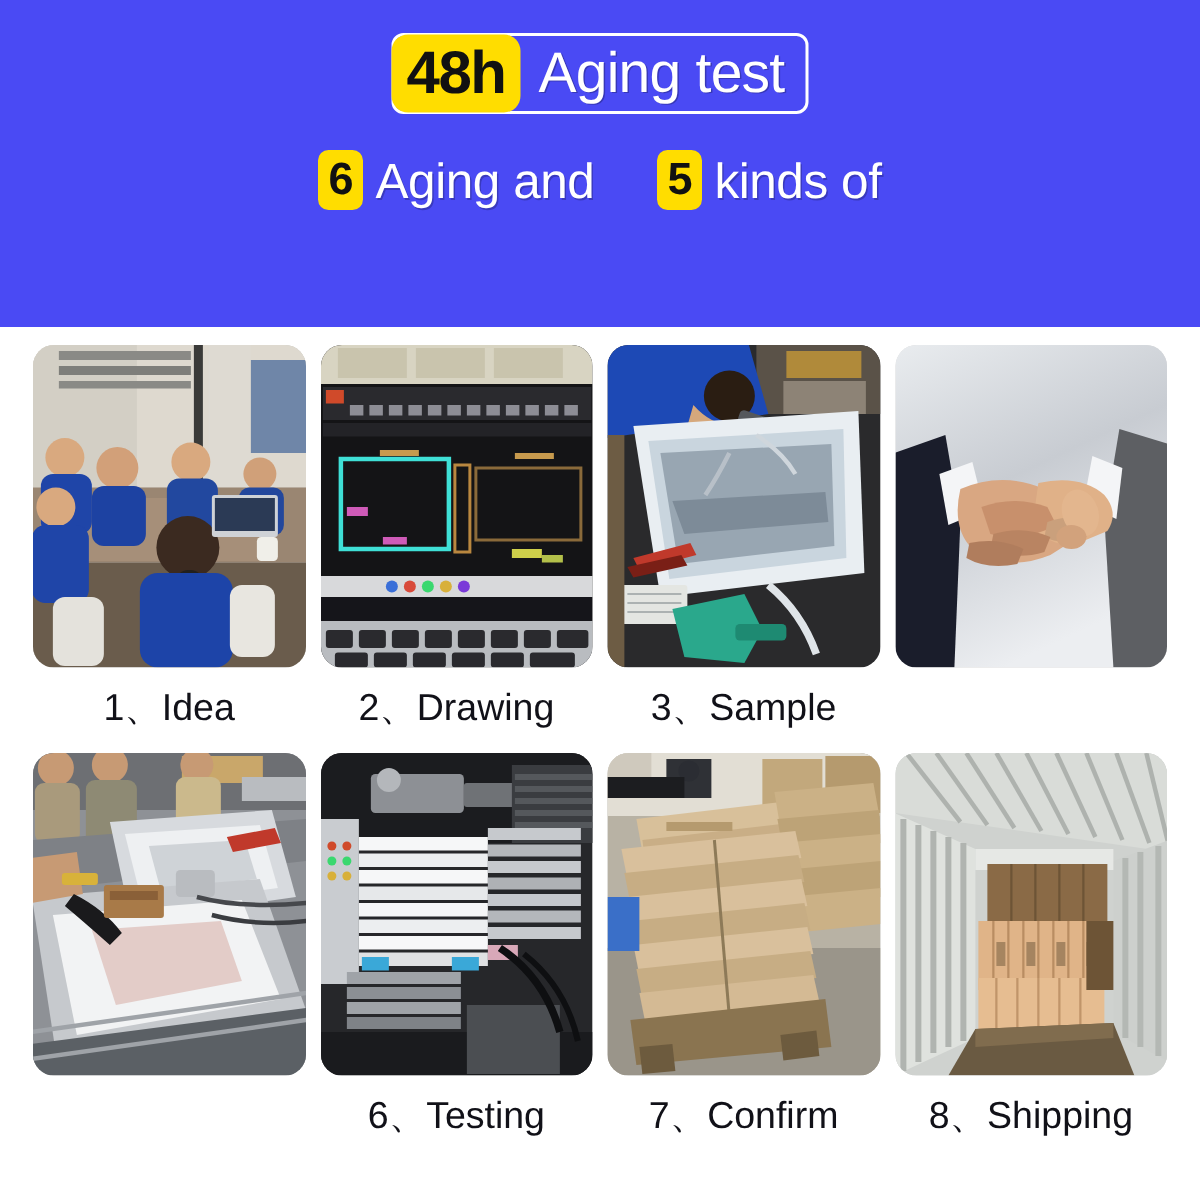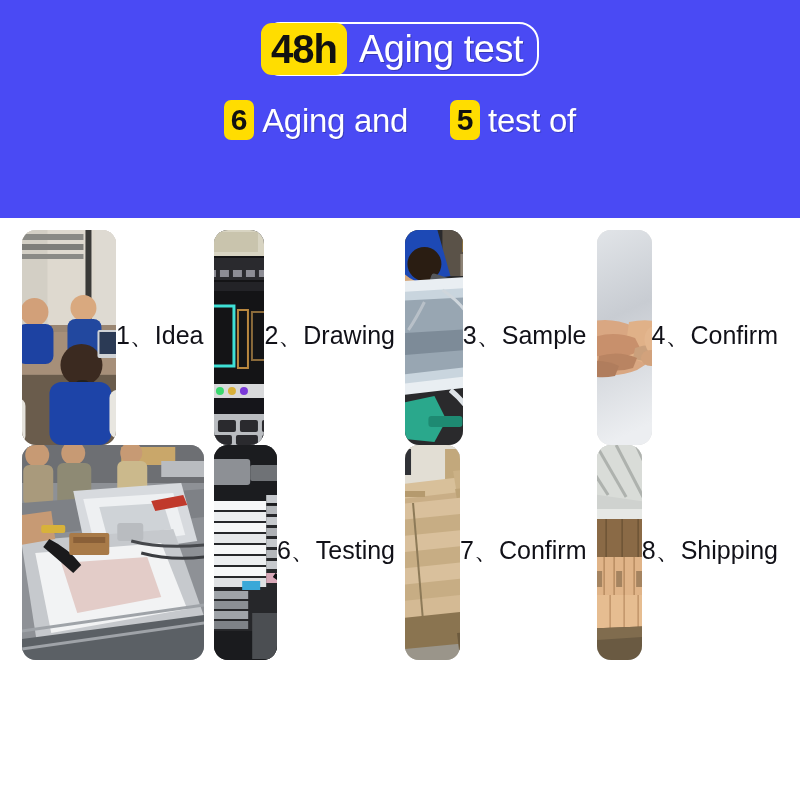--- a/index.html
+++ b/index.html
@@ -28,21 +28,21 @@
     display: flex;
     flex-direction: column;
     align-items: center;
     padding-top: 22px;
   }
 
   .banner-line1 {
     display: inline-flex;
     align-items: center;
     border: 2px solid #ffffff;
-    border-radius: 20px;
+    border-radius: 8px;
     height: 54px;
     padding: 0 14px 0 0;
     gap: 12px;
   }
 
   .badge {
     background: #ffdd00;
     color: #111111;
     font-weight: bold;
     border-radius: 9px;
@@ -116,21 +116,21 @@
     width: 800px;
     padding: 12px 22px 0 22px;
     display: grid;
     grid-template-columns: repeat(4, 1fr);
     column-gap: 10px;
     row-gap: 0px;
   }
 
   .cell {
     display: flex;
-    flex-direction: row;
+    flex-direction: column;
     align-items: center;
   }
 
   .thumb {
     width: 100%;
     height: 215px;
     border-radius: 14px;
     overflow: hidden;
     position: relative;
     background: #d9d9d9;
@@ -160,21 +160,21 @@
       <span class="title-white">Aging test</span>
     </div>
 
     <div class="banner-line2">
       <span class="phrase">
         <span class="badge badge-num">6</span>
         <span class="subtitle-white">Aging and</span>
       </span>
       <span class="phrase">
         <span class="badge badge-num">5</span>
-        <span class="subtitle-white">test of</span>
+        <span class="subtitle-white">kinds of</span>
       </span>
     </div>
 
   </div>
 
   <div class="grid">
 
     <div class="cell">
       <div class="thumb">
         <svg viewBox="0 0 183 215" preserveAspectRatio="xMidYMid slice">
@@ -337,23 +337,20 @@
           <path d="M44 96 Q72 84 100 96 L122 104 Q132 112 126 126 L104 140 Q74 152 52 136 Q38 122 44 96 Z" fill="#d9a782"></path>
           <path d="M96 92 Q124 86 140 100 Q150 112 142 124 L118 134 Q100 132 92 120 Z" fill="#e0b188"></path>
           <path d="M58 108 Q80 100 102 108 L108 120 Q86 132 64 126 Z" fill="#c8906c"></path>
           <path d="M102 118 Q118 112 130 118 L128 128 Q112 134 100 128 Z" fill="#caa07c"></path>
           <path d="M66 126 Q86 120 104 128 L100 138 Q80 144 64 136 Z" fill="#b98462"></path>
           <path d="M50 132 Q70 128 86 136 L82 146 Q62 150 48 142 Z" fill="#b07d5d"></path>
           <ellipse cx="124" cy="112" rx="12" ry="16" fill="#e3b68e" transform="rotate(-18 124 112)"></ellipse>
           <ellipse cx="118" cy="128" rx="10" ry="8" fill="#d2a27c"></ellipse>
         </svg>
       </div>
-      <div class="caption">
-        <span class="cnum">4、</span><span>Confirm</span>
-      </div>
     </div>
 
     <div class="cell">
       <div class="thumb">
         <svg viewBox="0 0 183 215" preserveAspectRatio="xMidYMid slice">
           <rect width="183" height="215" fill="#8e9196"></rect>
           <rect x="0" y="0" width="183" height="38" fill="#6d6f73"></rect>
           <rect x="100" y="2" width="54" height="18" fill="#c9a76a"></rect>
           <rect x="140" y="16" width="43" height="16" fill="#b9bcc0"></rect>
           <circle cx="16" cy="10" r="12" fill="#c79a74"></circle>

